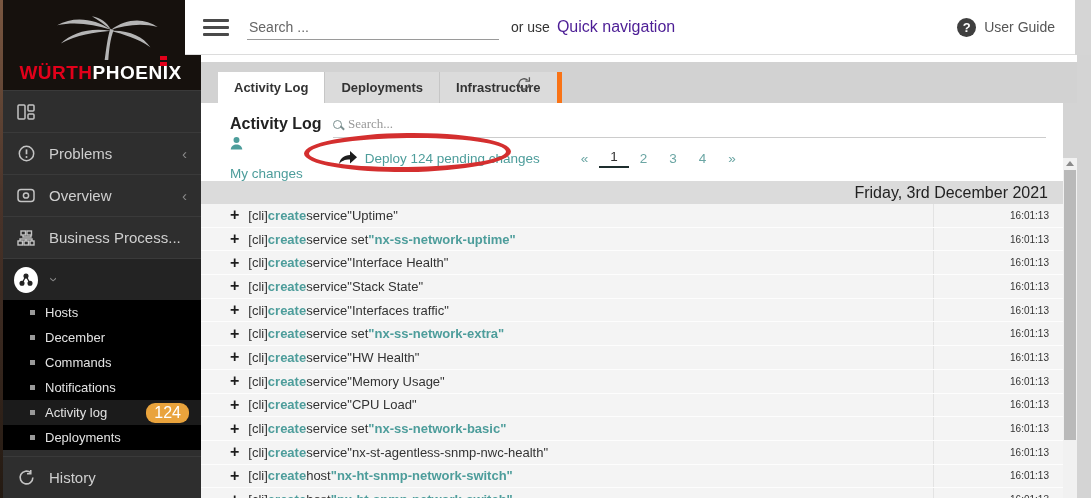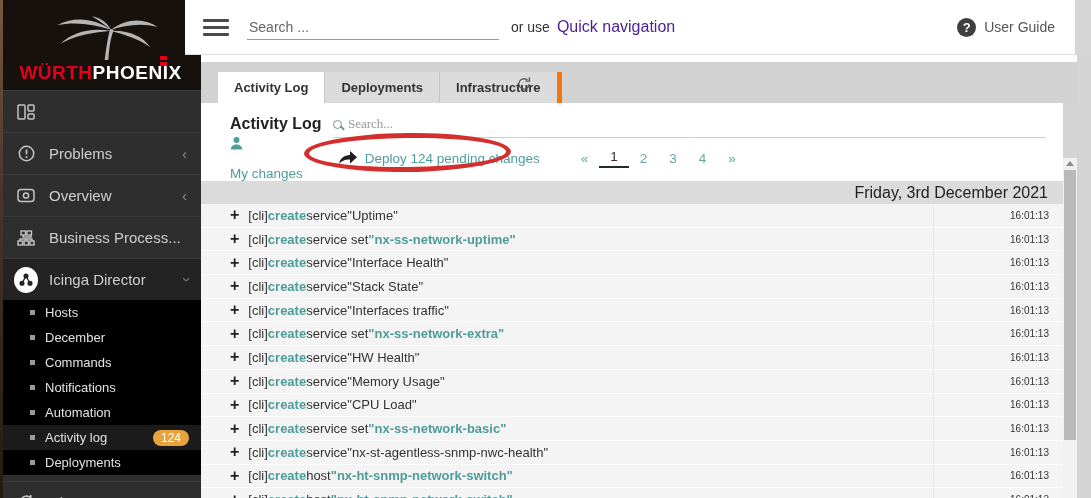--- a/index.html
+++ b/index.html
@@ -26,21 +26,21 @@
   .mi-chev { color:#8a8a8a; font-size:15px; }
   .menu-item.director { background:#232323; }
   .dir-circle { width:26px; height:26px; background:#fff; border-radius:50%;
                 display:inline-flex; align-items:center; justify-content:center; }
   .rot { display:inline-block; transform:rotate(-90deg); }
   .submenu { background:#000000;text-align:center; }
   .sub-item { height:25px; display:flex; align-items:center; padding:0 12px 0 30px;
               color:#e2e2e2; font-size:13px; cursor:pointer; }
   .sub-item .bullet { width:5px; height:5px; background:#9a9a9a; margin-right:10px; flex:none; }
   .sub-item.selected { background:#1b1b1b; }
-  .badge { margin-left:auto; background:#e9a33c; color:#fff; font-size:12px;
+  .badge { margin-left:auto; background:#e9a33c; color:#fff; font-size:16px;
            padding:1px 8px; border-radius:9px; }
   .menu-item.partial { border-top:1px solid #3a3a3a; margin-top:6px; }
 
   
   .topbar { position:absolute; left:185px; top:0; width:890px; height:55px; background:#fff;
             border-bottom:1px solid #dcdcdc; display:flex; align-items:center; z-index:2; }
   .hamburger { margin-left:18px; width:26px; display:flex; flex-direction:column; gap:4px; cursor:pointer; }
   .hamburger i { display:block; height:3px; background:#4a4a4a; border-radius:1px; }
   .top-search { margin-left:18px; width:252px; border:none; outline:none;
                 border-bottom:1px solid #9a9a9a; font-size:14px; color:#555;
@@ -184,43 +184,38 @@
           <g stroke="#222" stroke-width="1.6" fill="#222">
             <line x1="10" y1="5" x2="5" y2="14"></line>
               <line x1="10" y1="5" x2="15" y2="14"></line>
             <circle cx="10" cy="5" r="2.4"></circle>
               <circle cx="5" cy="14" r="2.4"></circle>
               <circle cx="15" cy="14" r="2.4"></circle>
           </g>
         </svg>
       </span>
     </span>
-    <span class="mi-label">Icinga Director</span>
     <span class="mi-chev rot">‹</span>
   </div>
   <div class="submenu">
       <div class="sub-item">
         <span class="bullet"></span>
         <span>Hosts</span>
       </div>
       <div class="sub-item">
         <span class="bullet"></span>
         <span>December</span>
       </div>
       <div class="sub-item">
         <span class="bullet"></span>
         <span>Commands</span>
       </div>
       <div class="sub-item">
         <span class="bullet"></span>
         <span>Notifications</span>
-      </div>
-      <div class="sub-item">
-        <span class="bullet"></span>
-        <span>Automation</span>
       </div>
       <div class="sub-item selected">
         <span class="bullet"></span>
         <span>Activity log</span>
         <span class="badge">124</span>
       </div>
       <div class="sub-item">
         <span class="bullet"></span>
         <span>Deployments</span>
       </div>

